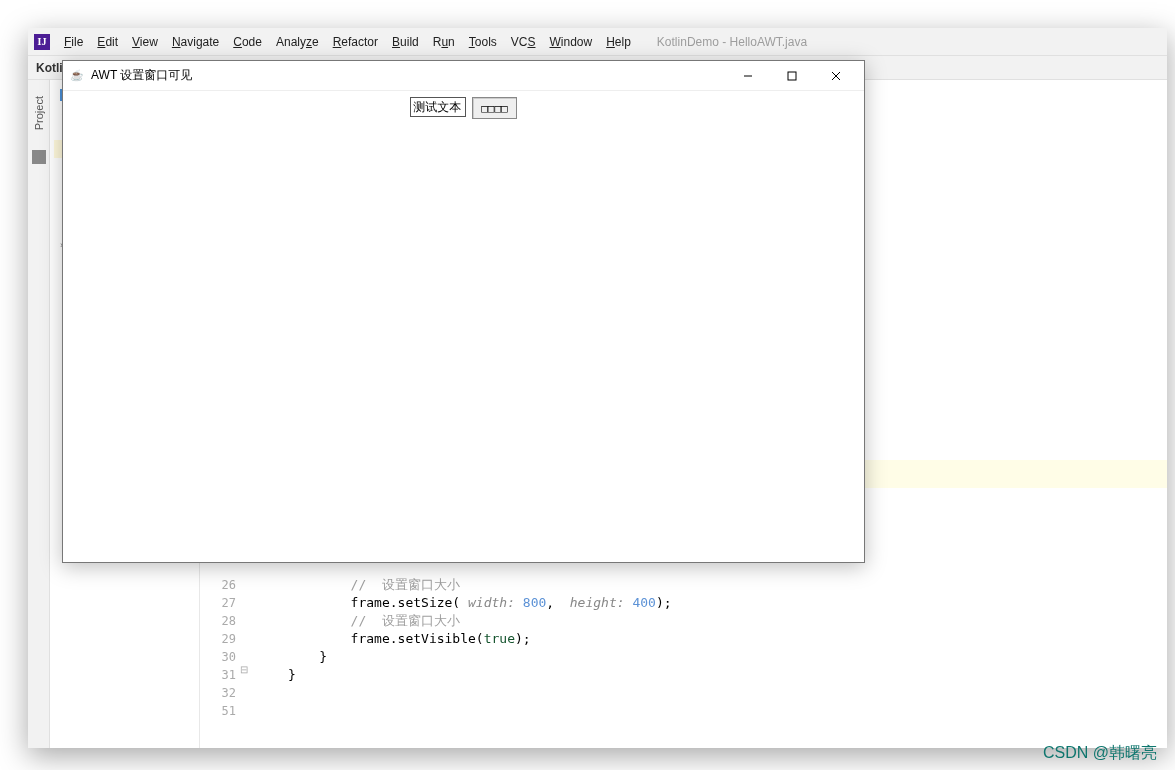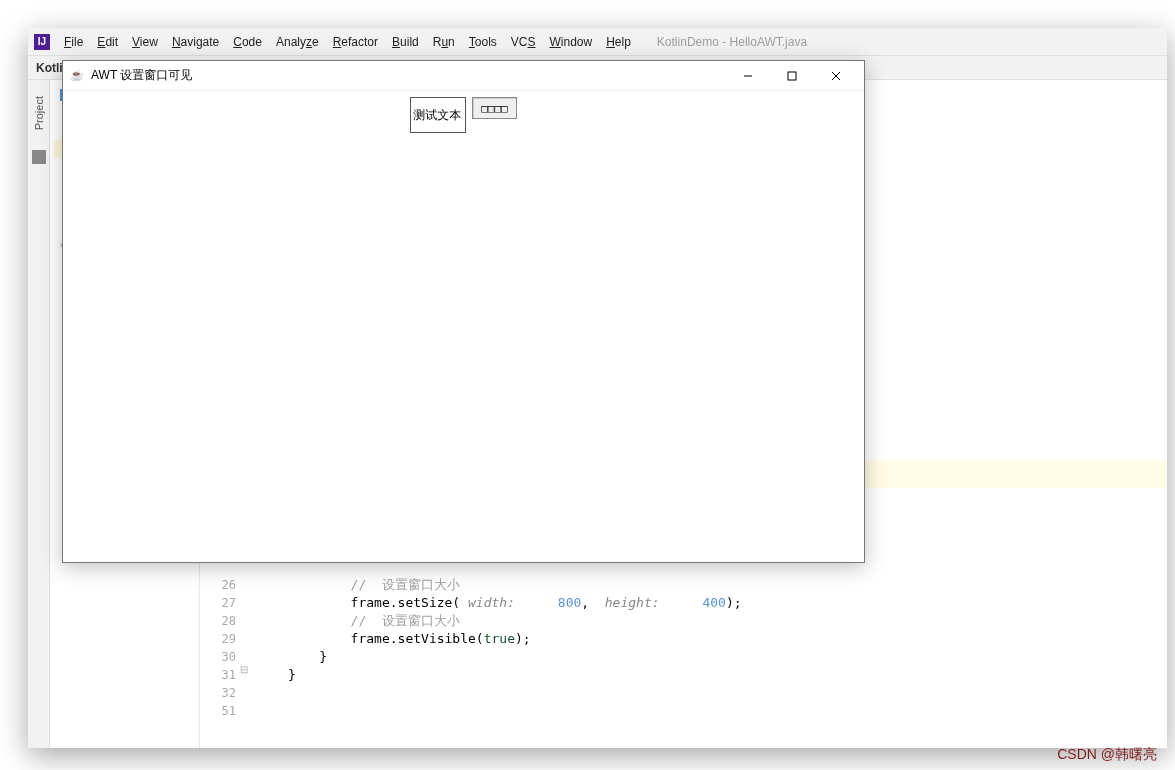--- a/index.html
+++ b/index.html
@@ -1,19 +1,19 @@
 <!DOCTYPE html>
 <html><head>
 <meta charset="utf-8">
 <style>
 * { margin: 0; padding: 0; box-sizing: border-box; }
 body { font-family: "Segoe UI", Arial, sans-serif; font-size: 12px; background: #fff; width: 1175px; height: 770px; position: relative; overflow: hidden; }
 .shadow-wrap { position: absolute; left: 28px; top: 28px; right: 8px; bottom: 22px; box-shadow: 0 8px 28px rgba(0,0,0,.35); background: #f2f2f2; }
 .menubar { display: flex; align-items: center; height: 28px; background: #f2f2f2; border-bottom: 1px solid #e0e0e0; padding-left: 6px; gap: 2px; }
-.app-icon { width: 16px; height: 16px; background: #4c1d95; color: #fff; font-size: 10px; font-weight: bold; display: flex; align-items: center; justify-content: center; margin-right: 6px; }
+.app-icon { width: 16px; height: 16px; background: #4c1d95; color: #fff; font-size: 10px; font-weight: bold; display: flex; align-items: center; justify-content: center; margin-right: 6px; font-family: Liberation Serif, serif; }
 .menu-item { padding: 3px 6px; color: #222; cursor: pointer; }
 .menu-item .ul { text-decoration: underline; }
 .title-hint { margin-left: 18px; color: #9e9e9e; }
 .breadcrumb { display: flex; align-items: center; height: 24px; background: #f2f2f2; border-bottom: 1px solid #e0e0e0; padding-left: 8px; gap: 4px; color: #333; }
 .bc-item { display: flex; align-items: center; gap: 3px; }
 .bc-sep::after { content: "〉"; color: #bbb; font-size: 10px; margin: 0 2px; }
 .bc-bold { font-weight: bold; }
 .ic-circle { width: 12px; height: 12px; border-radius: 50%; display: inline-flex; align-items: center; justify-content: center; font-size: 8px; color: #fff; }
 .ic-c { background: #6fb3e0; }
 .ic-m { background: #e0aa6f; }
@@ -24,35 +24,35 @@
 .tree-panel { width: 150px; background: #fff; border-right: 1px solid #e8e8e8; padding: 6px 4px; }
 .tree-row { display: flex; align-items: center; gap: 4px; height: 18px; color: #333; font-size: 11px; padding-left: 6px; }
 .tree-row.m1 { padding-left: 18px; }
 .tree-row.sel { background: #fff9db; }
 .arrow { font-size: 9px; color: #777; width: 8px; }
 .editor { flex: 1; position: relative; background: #fff; }
 .code-block { position: absolute; left: 163px; top: 548px; font-family: "Consolas", monospace; font-size: 13px; line-height: 18px; }
 .ln-col { position: absolute; left: 180px; top: 548px; width: 28px; text-align: right; color: #aaa; font-family: Consolas, monospace; font-size: 12px; line-height: 18px; }
 .code-line { white-space: pre; }
 .kw { color: #14532d; }
-.num { color: #5c92d6; margin-left: 35px; }
+.num { color: #5c92d6; }
 .param { color: #888; font-style: italic; }
 .comment { color: #9e9e9e; }
 .fold { position: absolute; left: 212px; top: 636px; color: #aaa; font-size: 10px; }
 .awt-window { position: absolute; left: 62px; top: 60px; width: 803px; height: 503px; background: #fff; border: 1px solid #777; box-shadow: 0 4px 20px rgba(0,0,0,.25); z-index: 50; }
 .awt-title { height: 30px; background: #fff; border-bottom: 1px solid #eee; display: flex; align-items: center; padding: 0 6px; }
 .java-ic { width: 16px; height: 16px; margin-right: 6px; display: inline-flex; align-items: center; justify-content: center; font-size: 11px; color: #e76f00; }
 .awt-btns { margin-left: auto; display: flex; gap: 0; }
 .win-btn { width: 44px; height: 28px; display: flex; align-items: center; justify-content: center; color: #222; cursor: pointer; }
 .win-btn svg { width: 10px; height: 10px; }
 .awt-body { height: calc(100% - 30px); display: flex; align-items: flex-start; justify-content: center; padding-top: 6px; gap: 6px; }
-.awt-input { width: 56px; height: 36px; border: 1px solid #555; background: #fff; font-size: 12px; padding: 0 2px; font-family: "SimSun", serif; }
+.awt-input { width: 56px; height: 20px; border: 1px solid #555; background: #fff; font-size: 12px; padding: 0 2px; font-family: "SimSun", serif; }
 .awt-button { height: 22px; padding: 0 8px; background: #efefef; border: 1px solid #888; font-size: 11px; font-family: monospace; box-shadow: 1px 1px 0 #ccc inset; cursor: pointer; }
 .stripe { position: absolute; top: 380px; right: 0; width: 310px; height: 28px; background: #fffde7; }
-.watermark { position: absolute; right: 18px; bottom: 6px; color: #7f1d1d; font-size: 14px; }
+.watermark { position: absolute; right: 18px; bottom: 6px; color: #0f766e; font-size: 16px; }
 .bars-ic { display: inline-block; width: 12px; height: 10px; }
 .bars-ic span { display: block; width: 2px; background: #f4b400; float: left; margin-right: 1px; }
 .bars-ic .b1 { height: 4px; margin-top: 6px; }
 .bars-ic .b2 { height: 7px; margin-top: 3px; }
 .bars-ic .b3 { height: 10px; }
 .scratch-ic { width: 12px; height: 12px; border-radius: 50%; background: #5eb5e0; display: inline-block; }
 </style>
 </head>
 <body>
 

